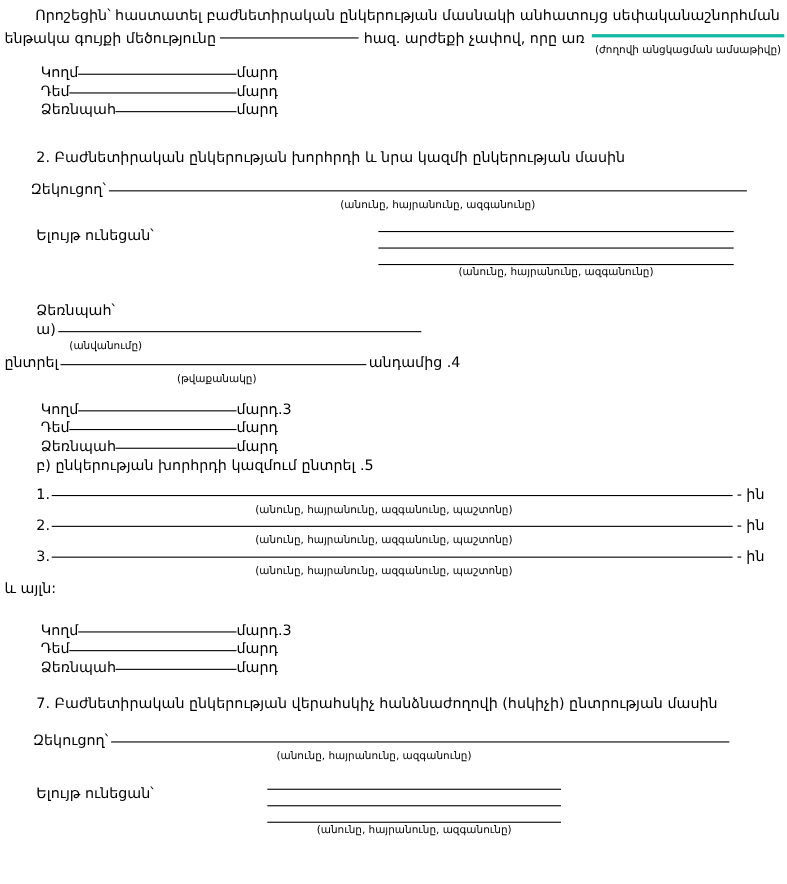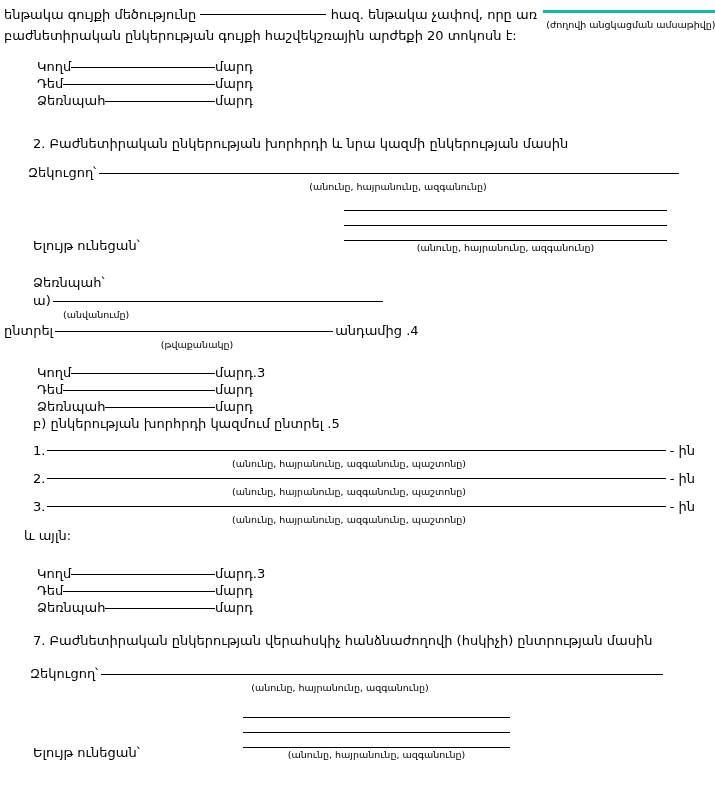--- a/index.html
+++ b/index.html
@@ -22,31 +22,31 @@
   .vb2{margin-top:14px;}
   .vb3{margin-top:22px;}
   .vote-row{display:flex;align-items:baseline;height:17px;white-space:nowrap;}
   .vbody{display:inline-flex;align-items:flex-start;width:178px;}
   .hfill{flex:1;height:1px;background:#000;align-self:center;}
   
   .heading{margin-left:29px;white-space:nowrap;}
   .h6{margin-top:26px;}
   .h7{margin-top:16px;}
   .decided{margin:21px 0 0 29px;}
-  .etc{margin-top:2px;margin-left:20px;}
+  .etc{margin-top:2px;}
   
   .rep-row{display:flex;align-items:baseline;}
   .rep6{margin:13px 30px 0 24px;}
   .rep7{margin:17px 46px 0 26px;}
   .rep-row .hfill{margin-left:3px;}
   .rep-cap{text-align:center;}
   .cap6{margin-left:254px;width:280px;}
   .cap7{margin-left:196px;width:280px;}
   
-  .speakers{display:flex;align-items:flex-end;}
+  .speakers{display:flex;}
   .sp6{margin-top:14px;}
   .sp7{margin-top:20px;}
   .speakers .slbl{margin-left:29px;white-space:nowrap;}
   .lines{margin-left:auto;}
   .sp6 .lines{width:323px;margin-right:42px;}
   .sp7 .lines{width:267px;margin-right:199px;}
   .ln{height:15px;border-bottom:1px solid #000;}
   .ln.first{height:4px;}
   .lines .lcap{text-align:center;margin-top:1px;}
   
@@ -63,29 +63,29 @@
   .m1{margin-top:11px;}
   .mrow{display:flex;align-items:baseline;height:15px;margin:0 14px 0 29px;white-space:nowrap;}
   .mrow .hfill{margin-left:2px;}
   .msuf{padding-left:4px;}
   .mcap{margin-left:120px;width:450px;text-align:center;}
 </style>
 </head>
 <body>
 
 <div>
+  <div class="para-line indent">
+    <span>Որոշեցին՝ հաստատել բաժնետիրական ընկերության մասնակի անհատույց սեփականաշնորհման</span>
+  </div>
   <div class="para-line">
     <span>ենթակա գույքի մեծությունը</span>
     <span class="iblank blank-money"></span>
-    <span>հազ. ենթակա չափով, որը առ</span>
+    <span>հազ. արժեքի չափով, որը առ</span>
     <span class="fill-under"><span class="small">(ժողովի անցկացման ամսաթիվը)</span></span>
     <span>1994 թ.</span>
-  </div>
-  <div class="para-line">
-    <span>բաժնետիրական ընկերության գույքի հաշվեկշռային արժեքի 20 տոկոսն է:</span>
   </div>
 </div>
 
 <div class="vote-block vb1">
   <div class="vote-row">
     <span class="vbody">
         <span>Կողմ</span>
         <span class="hfill"></span>
       </span>
       <span>մարդ</span>

